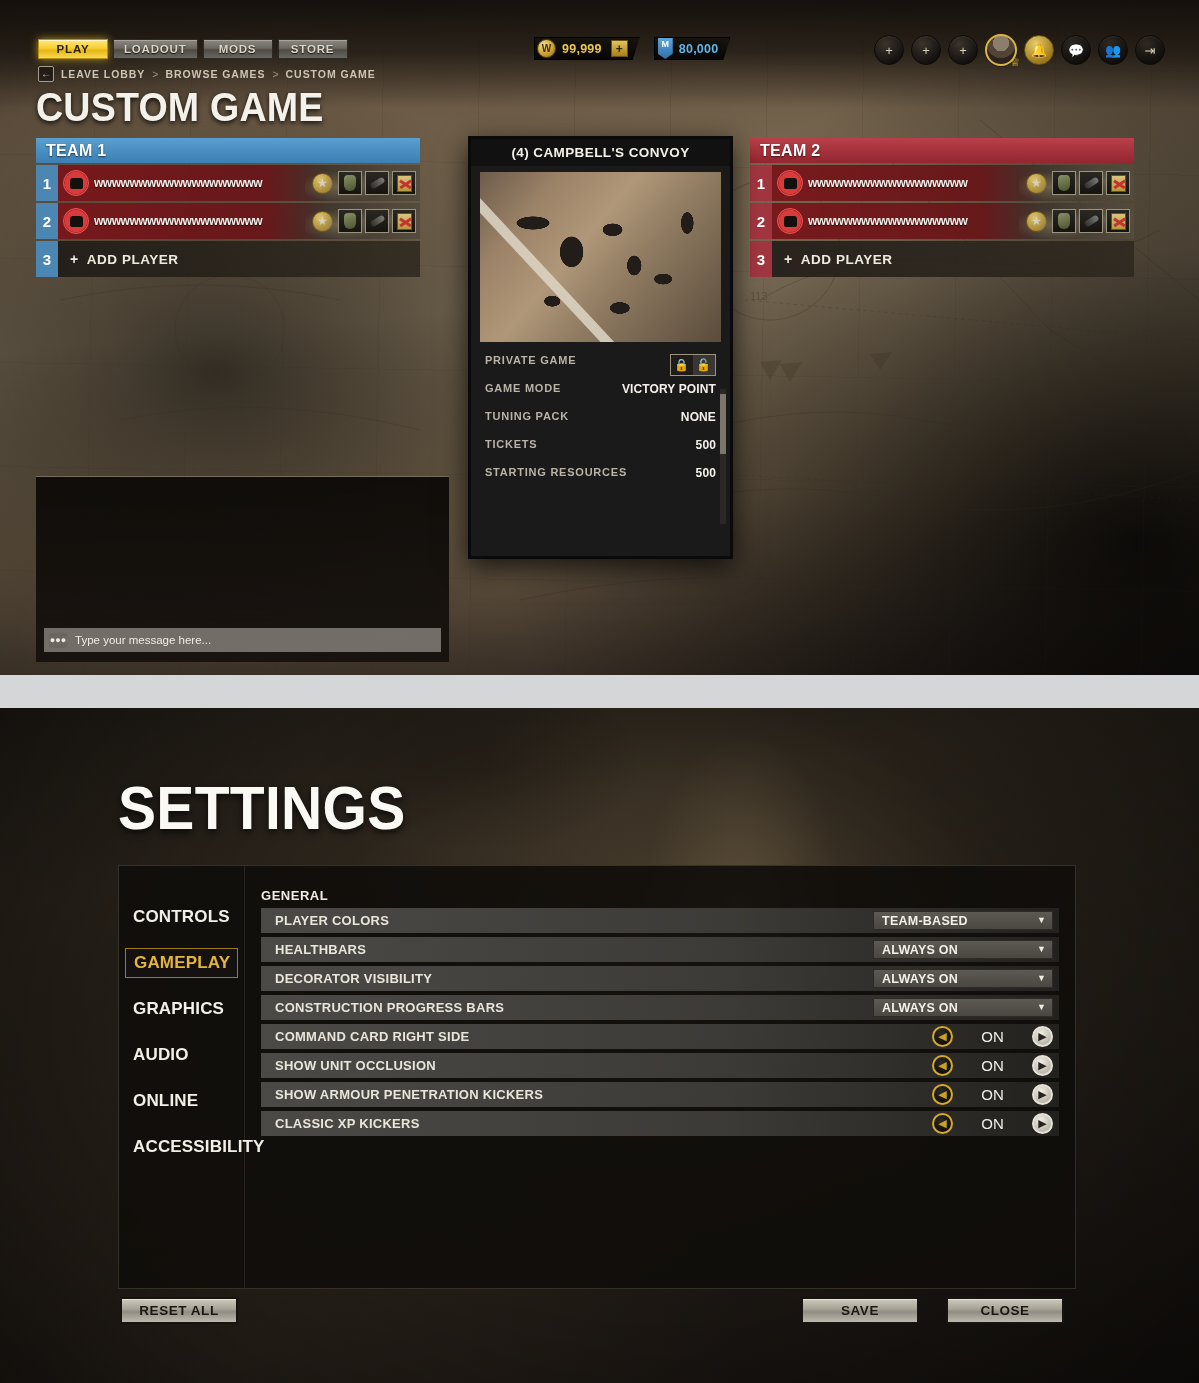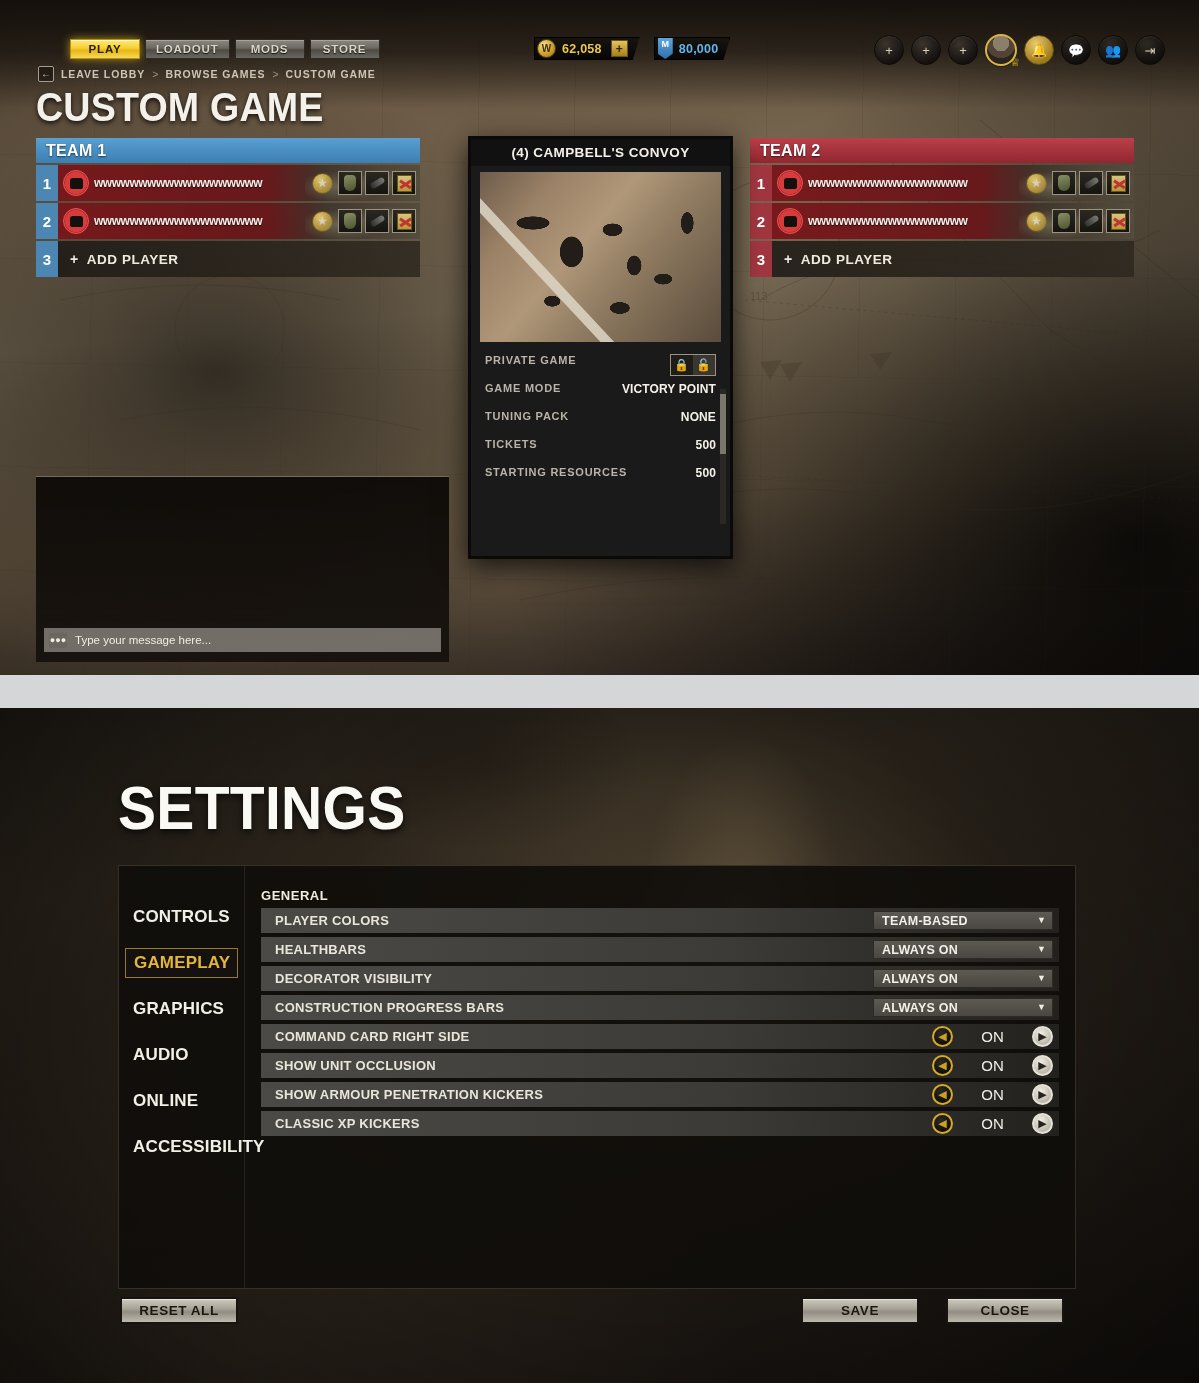--- a/index.html
+++ b/index.html
@@ -47,21 +47,20 @@
     box-shadow: inset 0 1px 0 rgba(255,255,255,.25);
     text-shadow: 0 1px 1px rgba(0,0,0,.8);
     font-stretch: condensed;
   }
   .navtab.active {
     color:#2b2008;
     background: linear-gradient(180deg,#ffe97a 0%,#f5cf33 45%,#e6b713 58%,#f7d857 100%);
     border-color:#b9900c;
     box-shadow: 0 0 9px rgba(246,205,40,.65), inset 0 1px 0 rgba(255,255,255,.6);
     text-shadow: none;
-    margin-left: 32px;
   }
 
   
   .crumbs { position:absolute; left:38px; top:66px; display:flex; align-items:center; gap:7px; z-index:6; }
   .crumb-back {
     width:16px; height:16px; border:1px solid #a49d8d; border-radius:2px;
     display:flex; align-items:center; justify-content:center; color:#ded6c6; font-size:10px; line-height:1;
     background: rgba(0,0,0,.35);
   }
   .crumb { font-size:10.5px; font-weight:bold; letter-spacing:.09em; color:#cdc5b4; font-stretch:condensed; }
@@ -452,21 +451,21 @@
     <div class="crumb">BROWSE GAMES</div>
     <div class="crumb-sep">&gt;</div>
     <div class="crumb">CUSTOM GAME</div>
   </div>
 
   <div class="page-title">CUSTOM GAME</div>
 
   <div class="curr-wrap">
     <div class="curr">
       <div class="coin">W</div>
-      <div class="curr-val">62,058</div>
+      <div class="curr-val">99,999</div>
       <div class="curr-plus">+</div>
     </div>
     <div class="curr">
       <div class="badge-m">M</div>
       <div class="curr-val blue">80,000</div>
     </div>
   </div>
 
   <div class="topicons">
     <div class="ticon">+</div>

